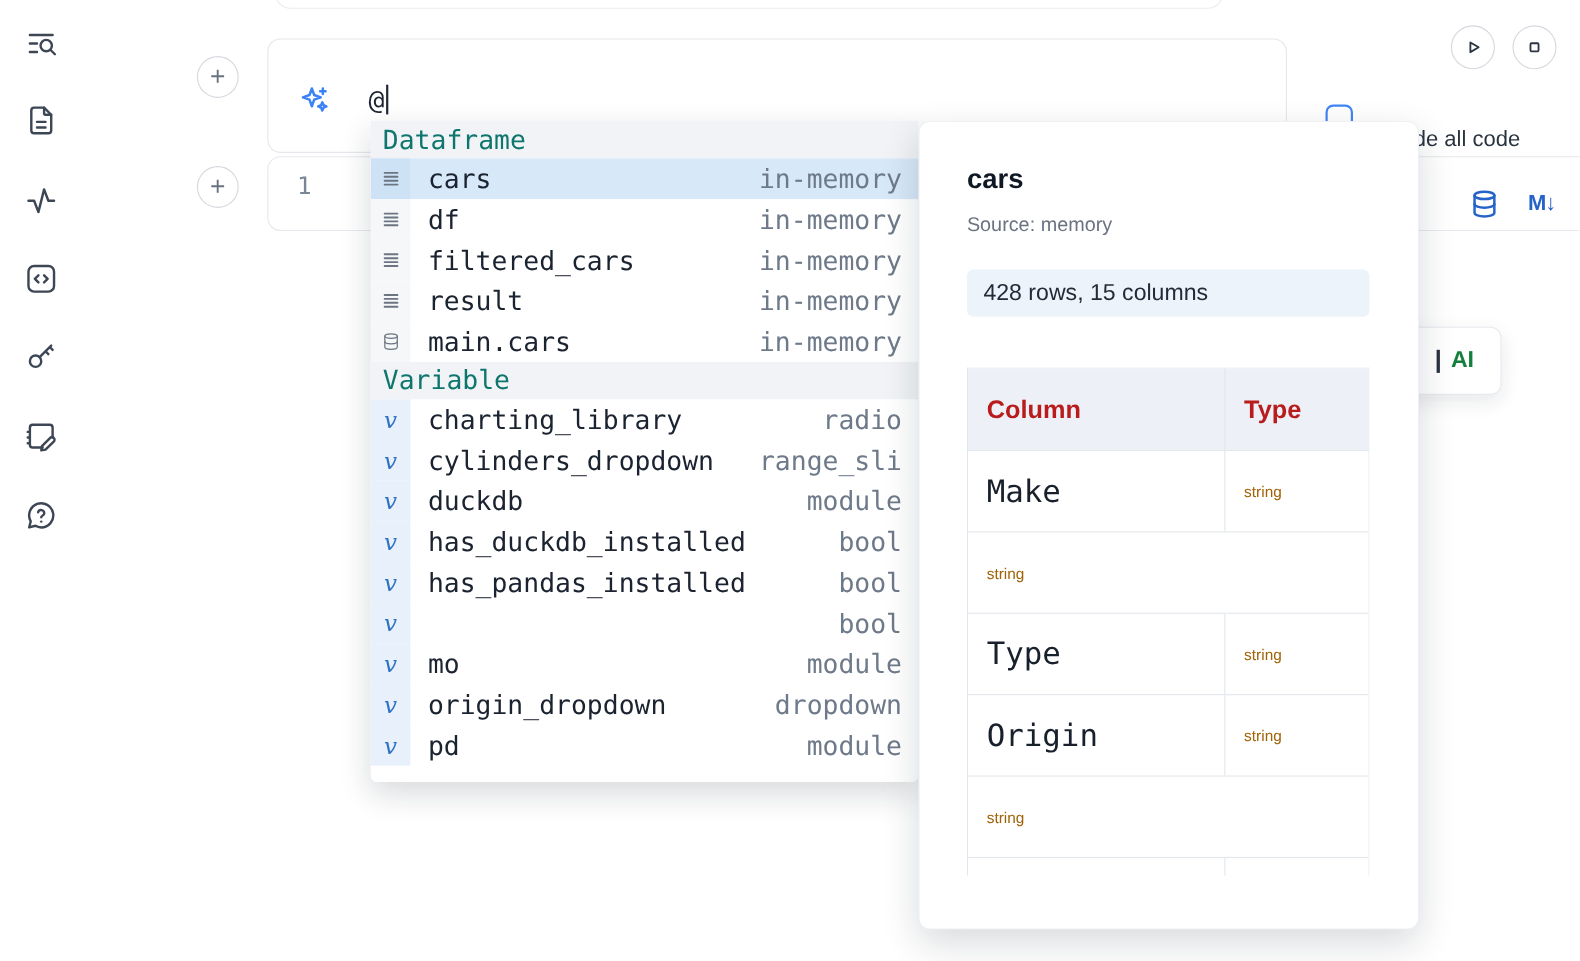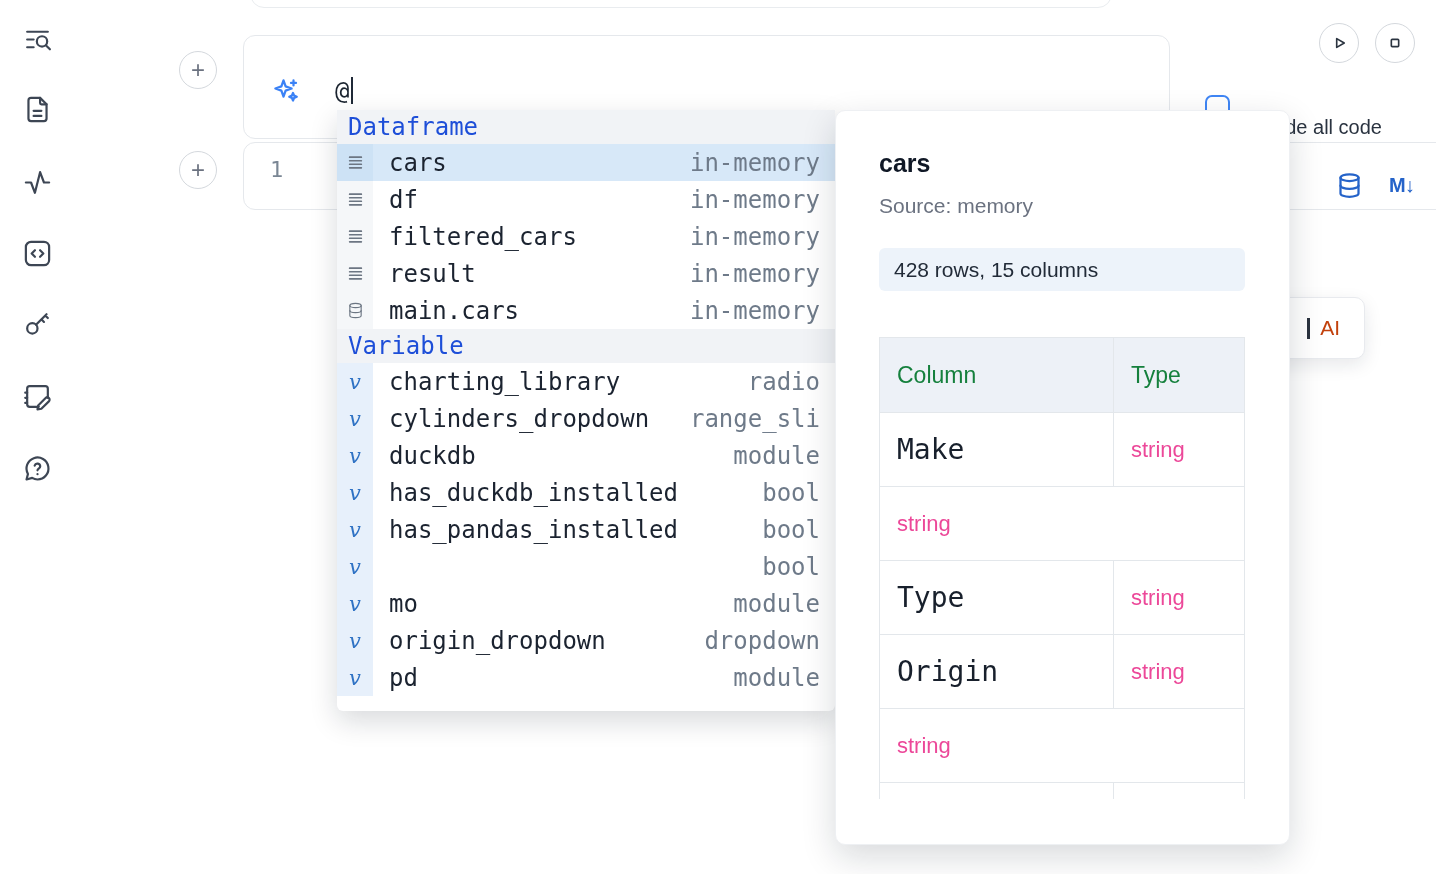--- a/index.html
+++ b/index.html
@@ -58,59 +58,59 @@
   .db-btn svg{width:27px;height:27px;fill:none;stroke:#2563c9;stroke-width:2;stroke-linecap:round;}
   .md-btn{left:1389px;top:174px;font-weight:800;font-size:20px;color:#2563c9;letter-spacing:-1px;
           font-family:"Liberation Sans",sans-serif;}
 
   
   .ai-float{position:absolute;left:1240px;top:297px;width:125px;height:62px;background:#fff;
             border:1px solid #e8eaee;border-radius:10px;box-shadow:0 6px 18px rgba(20,30,50,.10);
             z-index:10;display:flex;align-items:center;justify-content:flex-end;
             padding-right:24px;gap:10px;cursor:pointer;}
   .ai-float .partial-stroke{width:3px;height:21px;background:#2a3340;}
-  .ai-float .lbl{font-weight:400;font-size:21px;color:#c2410c;}
+  .ai-float .lbl{font-weight:700;font-size:21px;color:#15803d;}
 
   
   .autocomplete{position:absolute;left:337px;top:110px;width:498px;height:601px;background:#fff;
                 z-index:20;box-shadow:0 10px 28px rgba(15,25,40,.16);border-radius:0 0 6px 6px;
                 overflow:hidden;}
-  .ac-header{height:34px;line-height:34px;background:#f1f3f6;color:#1d4ed8;font-size:24px;
+  .ac-header{height:34px;line-height:34px;background:#f1f3f6;color:#0f766e;font-size:24px;
              padding-left:11px;}
   .ac-row{height:37px;display:flex;align-items:center;cursor:pointer;}
   .ac-row.selected{background:#d7e8f8;}
   .ac-gutter{flex:0 0 36px;width:36px;height:37px;display:flex;align-items:center;
              justify-content:center;background:#f5f7f9;}
   .ac-gutter.var{background:#e7f0fb;}
   .selected .ac-gutter{background:#cde2f5;}
   .ac-gutter svg{width:17px;height:17px;fill:none;stroke:#6c7683;stroke-width:1.6;stroke-linecap:round;}
   .var-glyph{font-family:"DejaVu Serif",serif;font-style:italic;font-size:21px;color:#2f72c4;}
   .ac-name{margin-left:16px;font-family:"DejaVu Sans Mono",monospace;font-size:24px;color:#1b2330;
            white-space:nowrap;}
   .ac-type{margin-left:auto;margin-right:15px;font-family:"DejaVu Sans Mono",monospace;font-size:24px;
            color:#6e7a89;white-space:nowrap;}
 
   
   .detail{position:absolute;left:835px;top:110px;width:455px;height:735px;background:#fff;z-index:30;
           border:1px solid #eef0f3;border-radius:10px;box-shadow:0 12px 34px rgba(15,25,40,.16);
           padding:38px 44px 0 43px;}
   .dt-title{font-size:25px;font-weight:700;color:#101826;}
-  .dt-source{margin-top:16px;font-size:21px;color:#6b7280;}
+  .dt-source{margin-top:16px;font-size:18px;color:#6b7280;}
   .dt-badge{margin-top:30px;height:43px;line-height:43px;background:#edf3fa;border-radius:6px;
             padding:0 15px;font-size:21px;color:#222b38;}
   .dt-wrap{margin-top:46px;height:462px;overflow:hidden;}
   .dt-table{border:1px solid #e3e7eb;border-bottom:none;}
   .dt-head{display:flex;height:74px;background:#edf1f7;}
   .dt-row{display:flex;height:74px;border-top:1px solid #e3e7eb;background:#fff;}
   .dt-cell{display:flex;align-items:center;padding-left:17px;}
   .dt-cell.col0{width:234px;border-right:1px solid #e3e7eb;}
   .dt-cell.rest{flex:1;}
-  .dt-head .dt-cell{font-size:23px;font-weight:400;color:#15803d;}
+  .dt-head .dt-cell{font-size:23px;font-weight:700;color:#b91c1c;}
   .dt-row .name{font-family:"DejaVu Sans Mono",monospace;font-size:28px;color:#18202c;}
-  .dt-row .type{font-size:22px;color:#ec4899;}
+  .dt-row .type{font-size:14px;color:#a16207;}
 </style>
 </head>
 <body>
 
 <div class="canvas">
 
   <nav>
       <button class="sb-btn" style="top: 24px;"><svg viewBox="0 0 24 24">
           <path d="M4 6h16M4 12h5M4 18h5"></path>
           <circle cx="15.5" cy="13.5" r="4"></circle>

